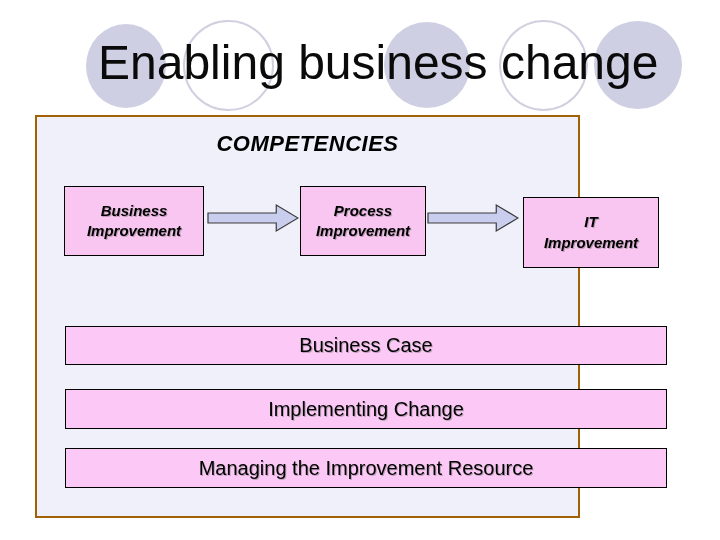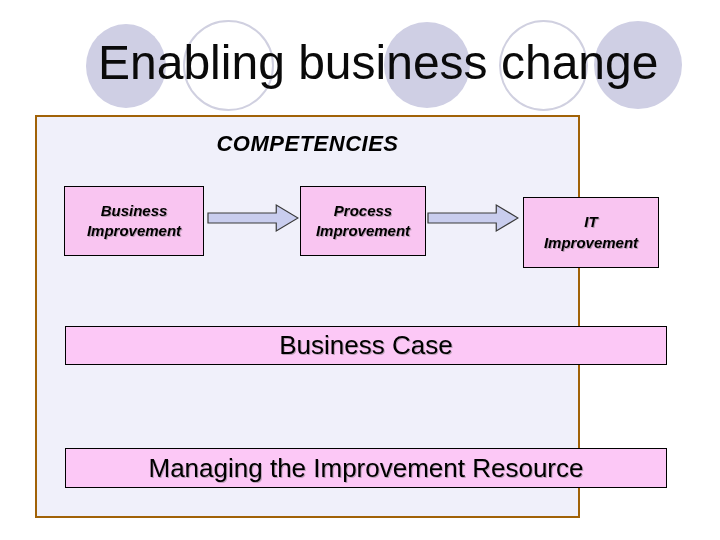--- a/index.html
+++ b/index.html
@@ -98,21 +98,21 @@
     position: absolute;
     left: 28px;
     width: 602px;
     background: var(--bar-fill);
     border: 1.5px solid #000000;
     display: flex;
     align-items: center;
     justify-content: center;
   }
   .bar span {
-    font-size: 26px;
+    font-size: 20px;
     font-weight: 400;
     text-shadow: 1px 1px 0 rgba(110,110,110,0.45);
   }
   .bar1 { top: 209px; height: 39px; }
   .bar2 { top: 272px; height: 40px; }
   .bar3 { top: 331px; height: 40px; }
 </style>
 </head>
 <body>
 
@@ -150,19 +150,22 @@
 
     <div class="comp-box box3">
       <span class="comp-label">IT
 Improvement</span>
     </div>
 
     <div class="bar bar1">
       <span>Business Case</span>
     </div>
 
+    <div class="bar bar2">
+      <span>Implementing Change</span>
+    </div>
 
     <div class="bar bar3">
       <span>Managing the Improvement Resource</span>
     </div>
 
   </div>
 </div>
 
 </body></html>

